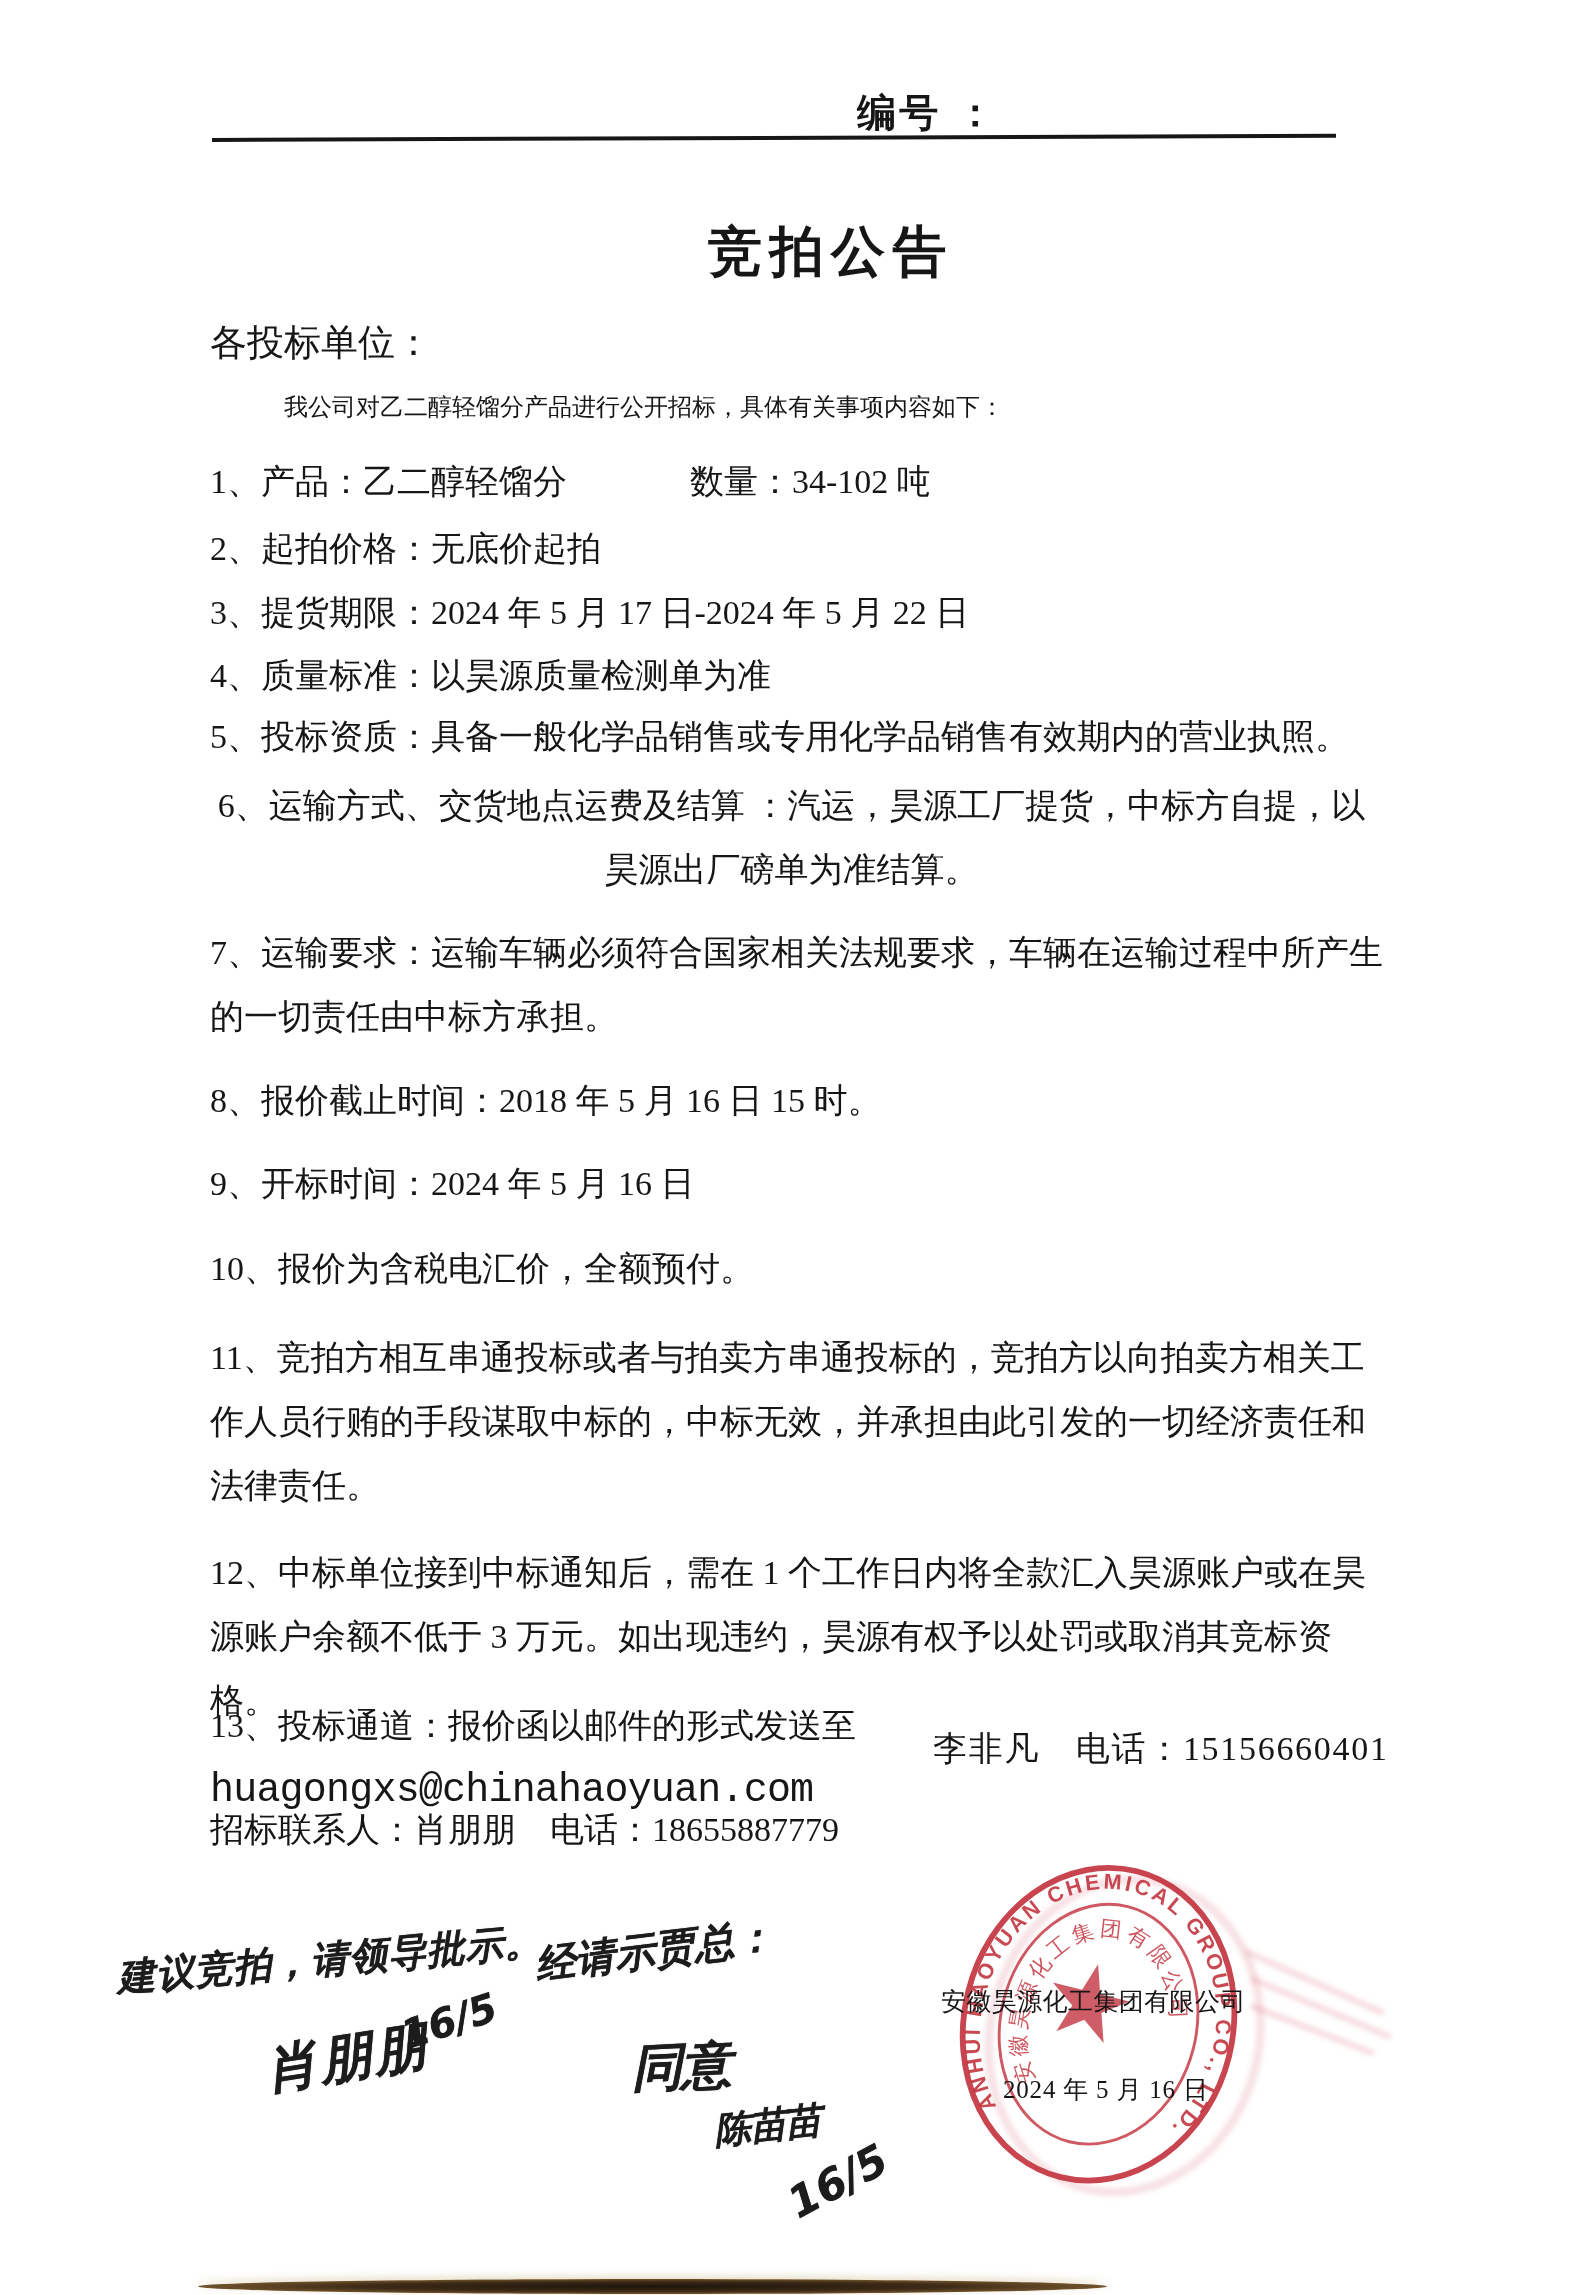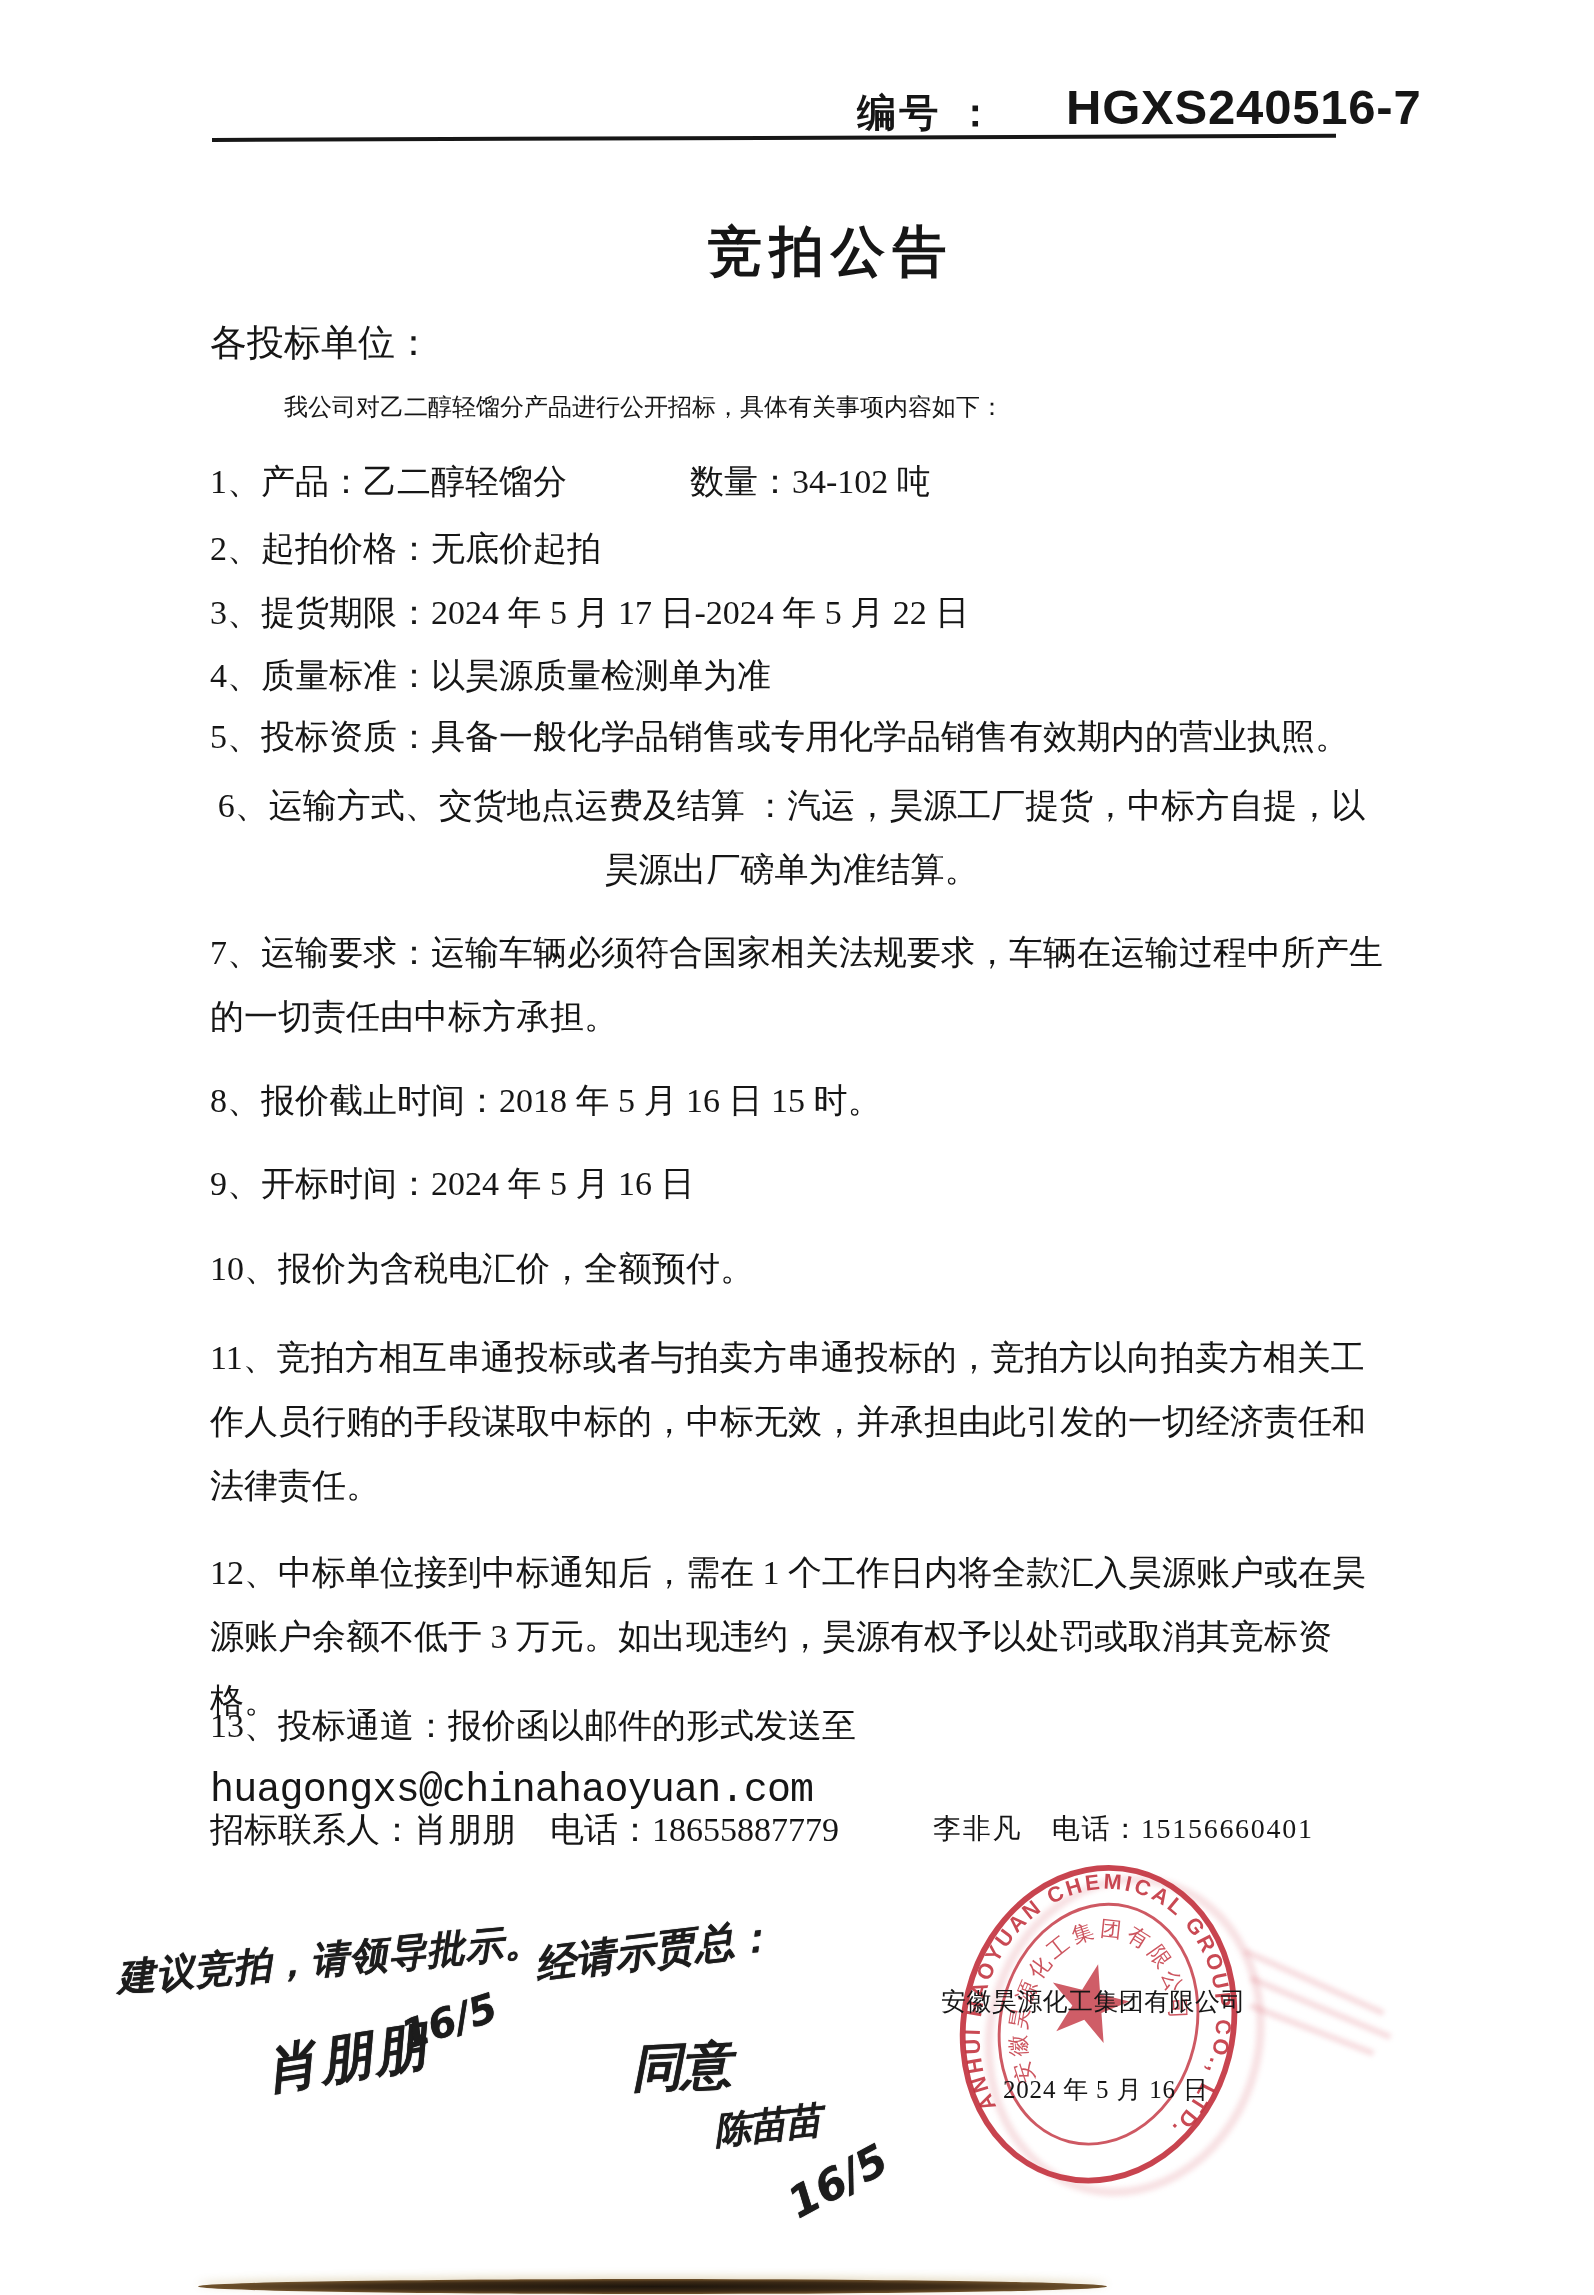--- a/index.html
+++ b/index.html
@@ -19,21 +19,21 @@
   #title{left:666px;top:216px;font-size:54px;font-weight:bold;letter-spacing:7.5px;margin-left:42px;}
   
   .body-line{left:210px;font-size:34px;line-height:64px;white-space:normal;width:1163px;}
   #salutation{left:210px;top:318px;font-size:37px;}
   #intro{left:284px;top:391px;font-size:24px;}
   .w7{width:1200px;} .w11{width:1179px;}
   #item-1 .gap{display:inline-block;width:123px;}
   .email{font-family:Liberation Mono, monospace;font-size:40px;letter-spacing:-0.8px;}
   
   #contact-left{left:210px;top:1807px;font-size:34px;}
-  #contact-right{left:933px;top:1810px;font-size:28px;letter-spacing:1.7px;}
+  #contact-right{left:933px;top:1726px;font-size:34px;letter-spacing:1.7px;}
   #office-phone{left:415px;top:1899px;font-size:34px;}
   
   .hand{font-family:"DejaVu Sans",sans-serif;font-style:italic;font-weight:600;color:#1c1c1c;
     text-shadow:0 0 0.8px #1c1c1c;}
   #hw-left-note{left:115px;top:1953px;font-size:38px;transform:rotate(-5deg);transform-origin:left top;letter-spacing:0.8px;}
   #hw-left-sign{left:264px;top:2023px;font-size:53px;transform:rotate(-9deg);letter-spacing:1.7px;}
   #hw-left-date{left:400px;top:1998px;font-size:40px;transform:rotate(-18deg);}
   #hw-right-note{left:532px;top:1938px;font-size:40px;transform:rotate(-7deg);transform-origin:left top;}
   #hw-right-agree{left:631px;top:2033px;font-size:51px;transform:rotate(-3deg);letter-spacing:-1.7px;}
   #hw-right-sign{left:714px;top:2101px;font-size:37px;transform:rotate(-6deg);letter-spacing:-1.7px;}
@@ -46,21 +46,20 @@
   #scan-strip{left:198px;top:2279px;width:909px;height:15px;border-radius:50%;
     background:radial-gradient(ellipse at 50% 50%, #1d150c 0%, #3c2a16 45%, #7a5a30 75%, rgba(160,130,70,0) 98%);
     box-shadow:0 -2.5px 8.3px rgba(170,140,60,.30);}
 </style>
 </head>
 <body>
 
 <div id="page">
 
   <span class="abs" id="doc-no-label">编号 ：</span>
-  <span class="abs" id="doc-no">HGXS240516-7</span>
   <div class="abs" id="head-rule"></div>
 
   <div class="abs" id="title">竞拍公告</div>
 
   <div class="abs" id="salutation">各投标单位：</div>
   <div class="abs" id="intro">我公司对乙二醇轻馏分产品进行公开招标，具体有关事项内容如下：</div>
 
   <div class="abs body-line" id="item-1" style="top:450px;"><span>1、产品：乙二醇轻馏分</span><span class="gap"></span><span>数量：34-102 吨</span></div>
   <div class="abs body-line" style="top:517px;">2、起拍价格：无底价起拍</div>
   <div class="abs body-line" style="top:581px;">3、提货期限：2024 年 5 月 17 日-2024 年 5 月 22 日</div>

